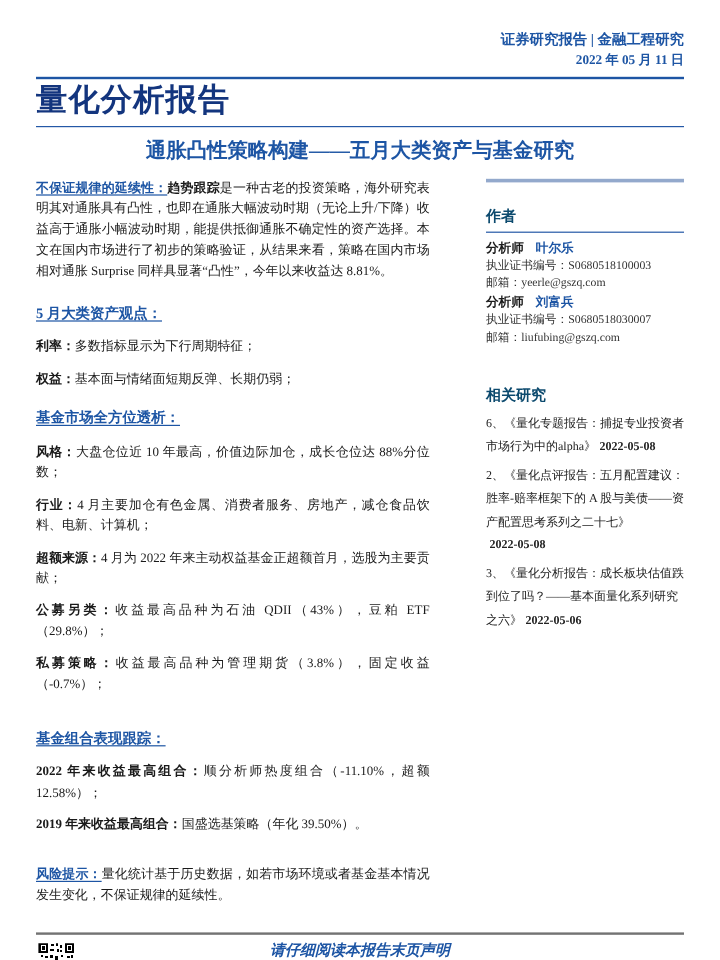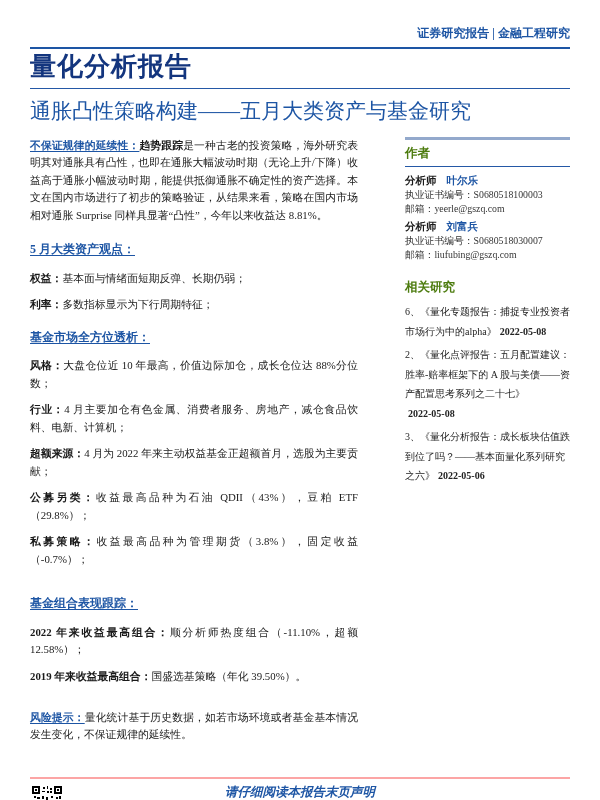--- a/index.html
+++ b/index.html
@@ -22,23 +22,24 @@
   .title {
     margin-top: 0;
     font-size: 26px;
     font-weight: bold;
     color: #13357e;
     letter-spacing: 1px;
   }
   .title-rule { margin-top: 4px; border-bottom: 1px solid #2458a6; }
   .subtitle {
     margin-top: 8px;
-    font-size: 21px;
-    font-weight: normal;
+    font-size: 17px;
+    font-weight: bold;
     color: #1d55a4;
+    text-align: center;
   }
   
   .content { display: flex; margin-top: 12px; }
   .left-col { width: 328px; flex: none; font-size: 10.8px; line-height: 1.62; text-align: justify; }
   .right-col { width: 165px; flex: none; margin-left: 47px; }
 
   .para { margin-bottom: 9px; }
   .intro { margin-bottom: 16px; }
   .blue-label {
     color: #1d55a4; font-weight: bold;
@@ -50,72 +51,73 @@
     margin: 14px 0 10px 0;
     text-decoration: underline; text-underline-offset: 2px;
   }
   .sec-head.big-gap { margin-top: 26px; font-family: Liberation Serif, serif; }
   .item-label { font-weight: bold; }
   .risk { margin-top: 24px; }
 
   
   .side-topline { border-bottom: 3px solid #93a9cc; }
   .side-head {
-    color: #4d7c0f; font-size: 12.5px; font-weight: bold;
-    padding: 5px 0 4px 0;
+    color: #0c4a6e; font-size: 12.5px; font-weight: bold;
+    padding: 20px 0 4px 0;
   }
   .author-head { border-bottom: 1px solid #2458a6; margin-bottom: 6px; }
   .related-head { margin-top: 12px; margin-bottom: 2px; }
   .analyst { font-size: 10.5px; line-height: 1.45; margin-bottom: 2px; }
   .analyst .role { color: #1a1a1a; font-weight: bold; margin-right: 10px; }
   .analyst .name { color: #1d55a4; font-weight: bold; }
   .analyst .detail { font-size: 9.8px; color: #333333; }
   .related-item { font-size: 10px; line-height: 1.95; color: #222222; margin-bottom: 4px; }
   .rel-date { font-weight: bold; margin-left: 3px; white-space: nowrap; }
 
   
   .footer {
     position: absolute;
     left: 30px; right: 30px; top: 777px;
-    border-top: 2px solid #fca5a5;
+    border-top: 2px solid #737373;
   }
   .disclaimer {
     text-align: center;
     color: #1d55a4;
     font-weight: bold;
     font-style: italic;
     font-size: 12.5px;
     margin-top: 5px;
   }
   .qr { position: absolute; left: 2px; top: 7px; width: 30px; height: 30px; }
 </style>
 </head>
 <body>
 
 <div class="page">
 
   <div class="top-header">
     <div class="category">证券研究报告 | 金融工程研究</div>
+    <div class="date">2022 年 05 月 11 日</div>
   </div>
 
   <div class="rule top-rule"></div>
 
   <h1 class="title">量化分析报告</h1>
   <div class="rule title-rule"></div>
   <h2 class="subtitle">通胀凸性策略构建——五月大类资产与基金研究</h2>
 
   <div class="content">
 
     <div class="left-col">
 
       <p class="para intro"><span class="blue-label">不保证规律的延续性：</span><span class="emph">趋势跟踪</span><span>是一种古老的投资策略，海外研究表明其对通胀具有凸性，也即在通胀大幅波动时期（无论上升/下降）收益高于通胀小幅波动时期，能提供抵御通胀不确定性的资产选择。本文在国内市场进行了初步的策略验证，从结果来看，策略在国内市场相对通胀 Surprise 同样具显著“凸性”，今年以来收益达 8.81%。</span></p>
 
       <h3 class="sec-head">5 月大类资产观点：</h3>
+      <p class="para"><span class="item-label">利率：</span><span>多数指标显示为下行周期特征；</span></p>
       <p class="para"><span class="item-label">权益：</span><span>基本面与情绪面短期反弹、长期仍弱；</span></p>
-      <p class="para"><span class="item-label">利率：</span><span>多数指标显示为下行周期特征；</span></p>
 
       <h3 class="sec-head">基金市场全方位透析：</h3>
       <p class="para"><span class="item-label">风格：</span><span>大盘仓位近 10 年最高，价值边际加仓，成长仓位达 88%分位数；</span></p>
       <p class="para"><span class="item-label">行业：</span><span>4 月主要加仓有色金属、消费者服务、房地产，减仓食品饮料、电新、计算机；</span></p>
       <p class="para"><span class="item-label">超额来源：</span><span>4 月为 2022 年来主动权益基金正超额首月，选股为主要贡献；</span></p>
       <p class="para"><span class="item-label">公募另类：</span><span>收益最高品种为石油 QDII（43%），豆粕 ETF（29.8%）；</span></p>
       <p class="para"><span class="item-label">私募策略：</span><span>收益最高品种为管理期货（3.8%），固定收益（-0.7%）；</span></p>
 
       <h3 class="sec-head big-gap">基金组合表现跟踪：</h3>
       <p class="para"><span class="item-label">2022 年来收益最高组合：</span><span>顺分析师热度组合（-11.10%，超额 12.58%）；</span></p>

